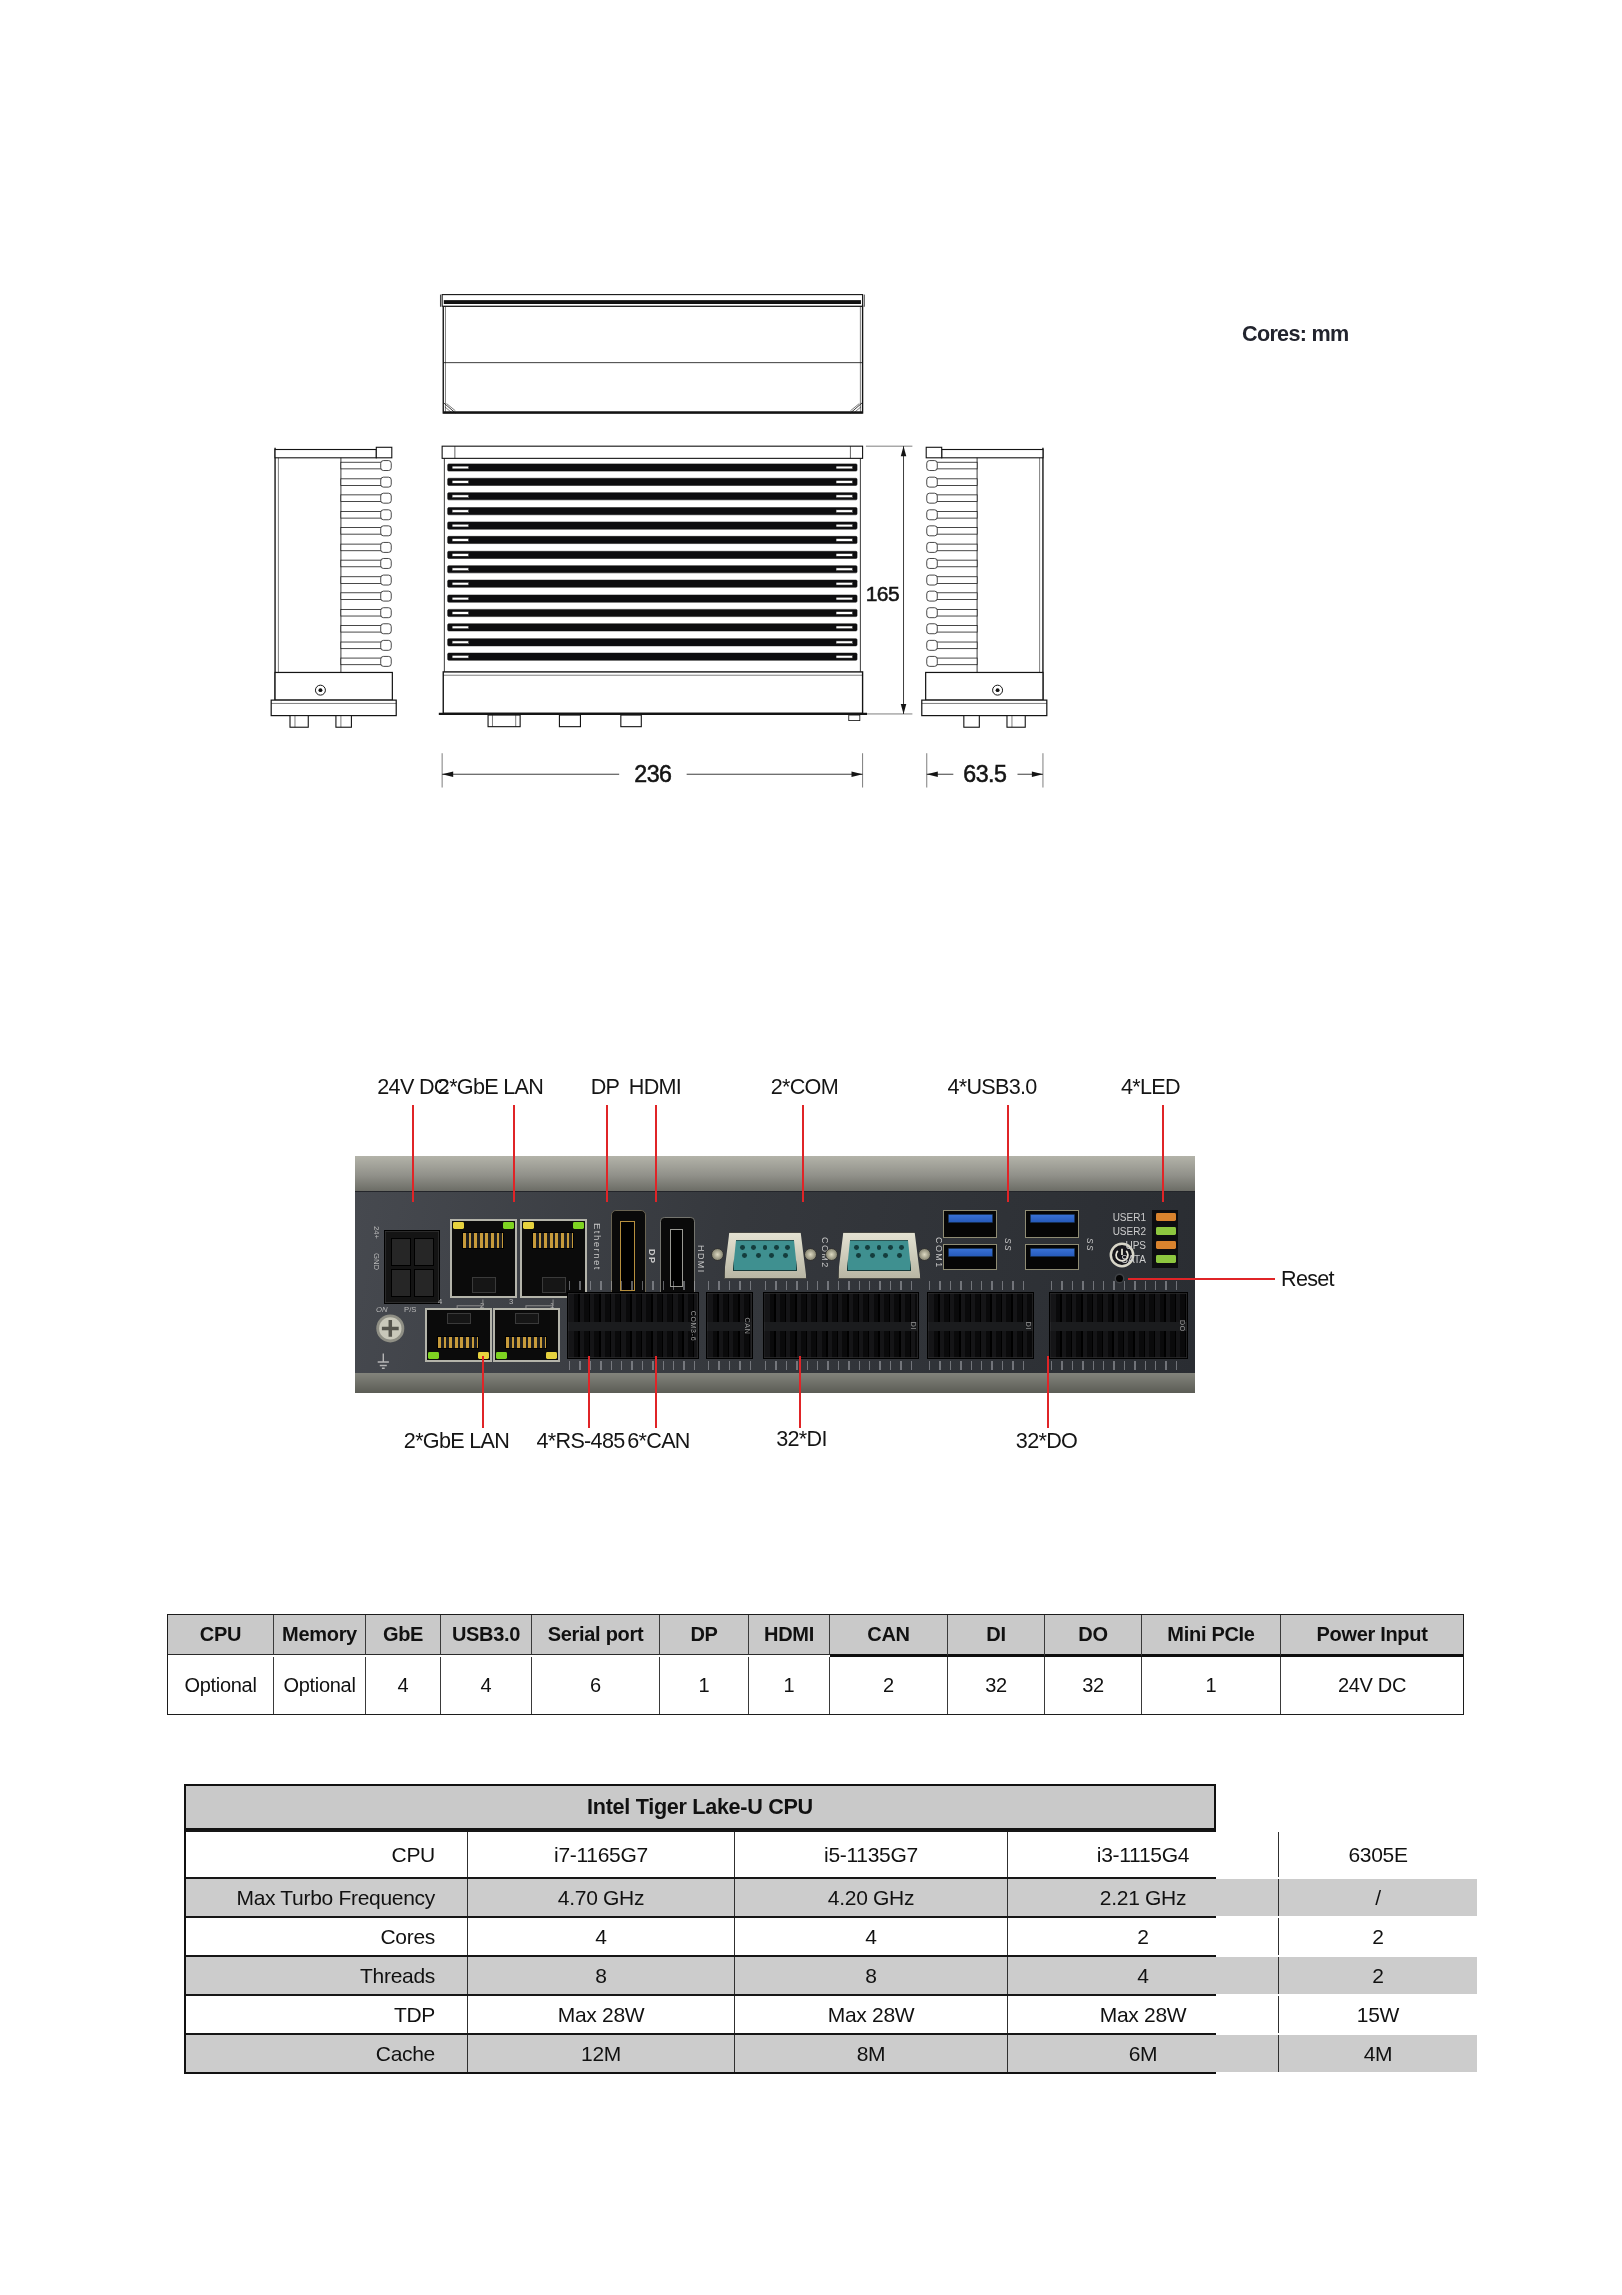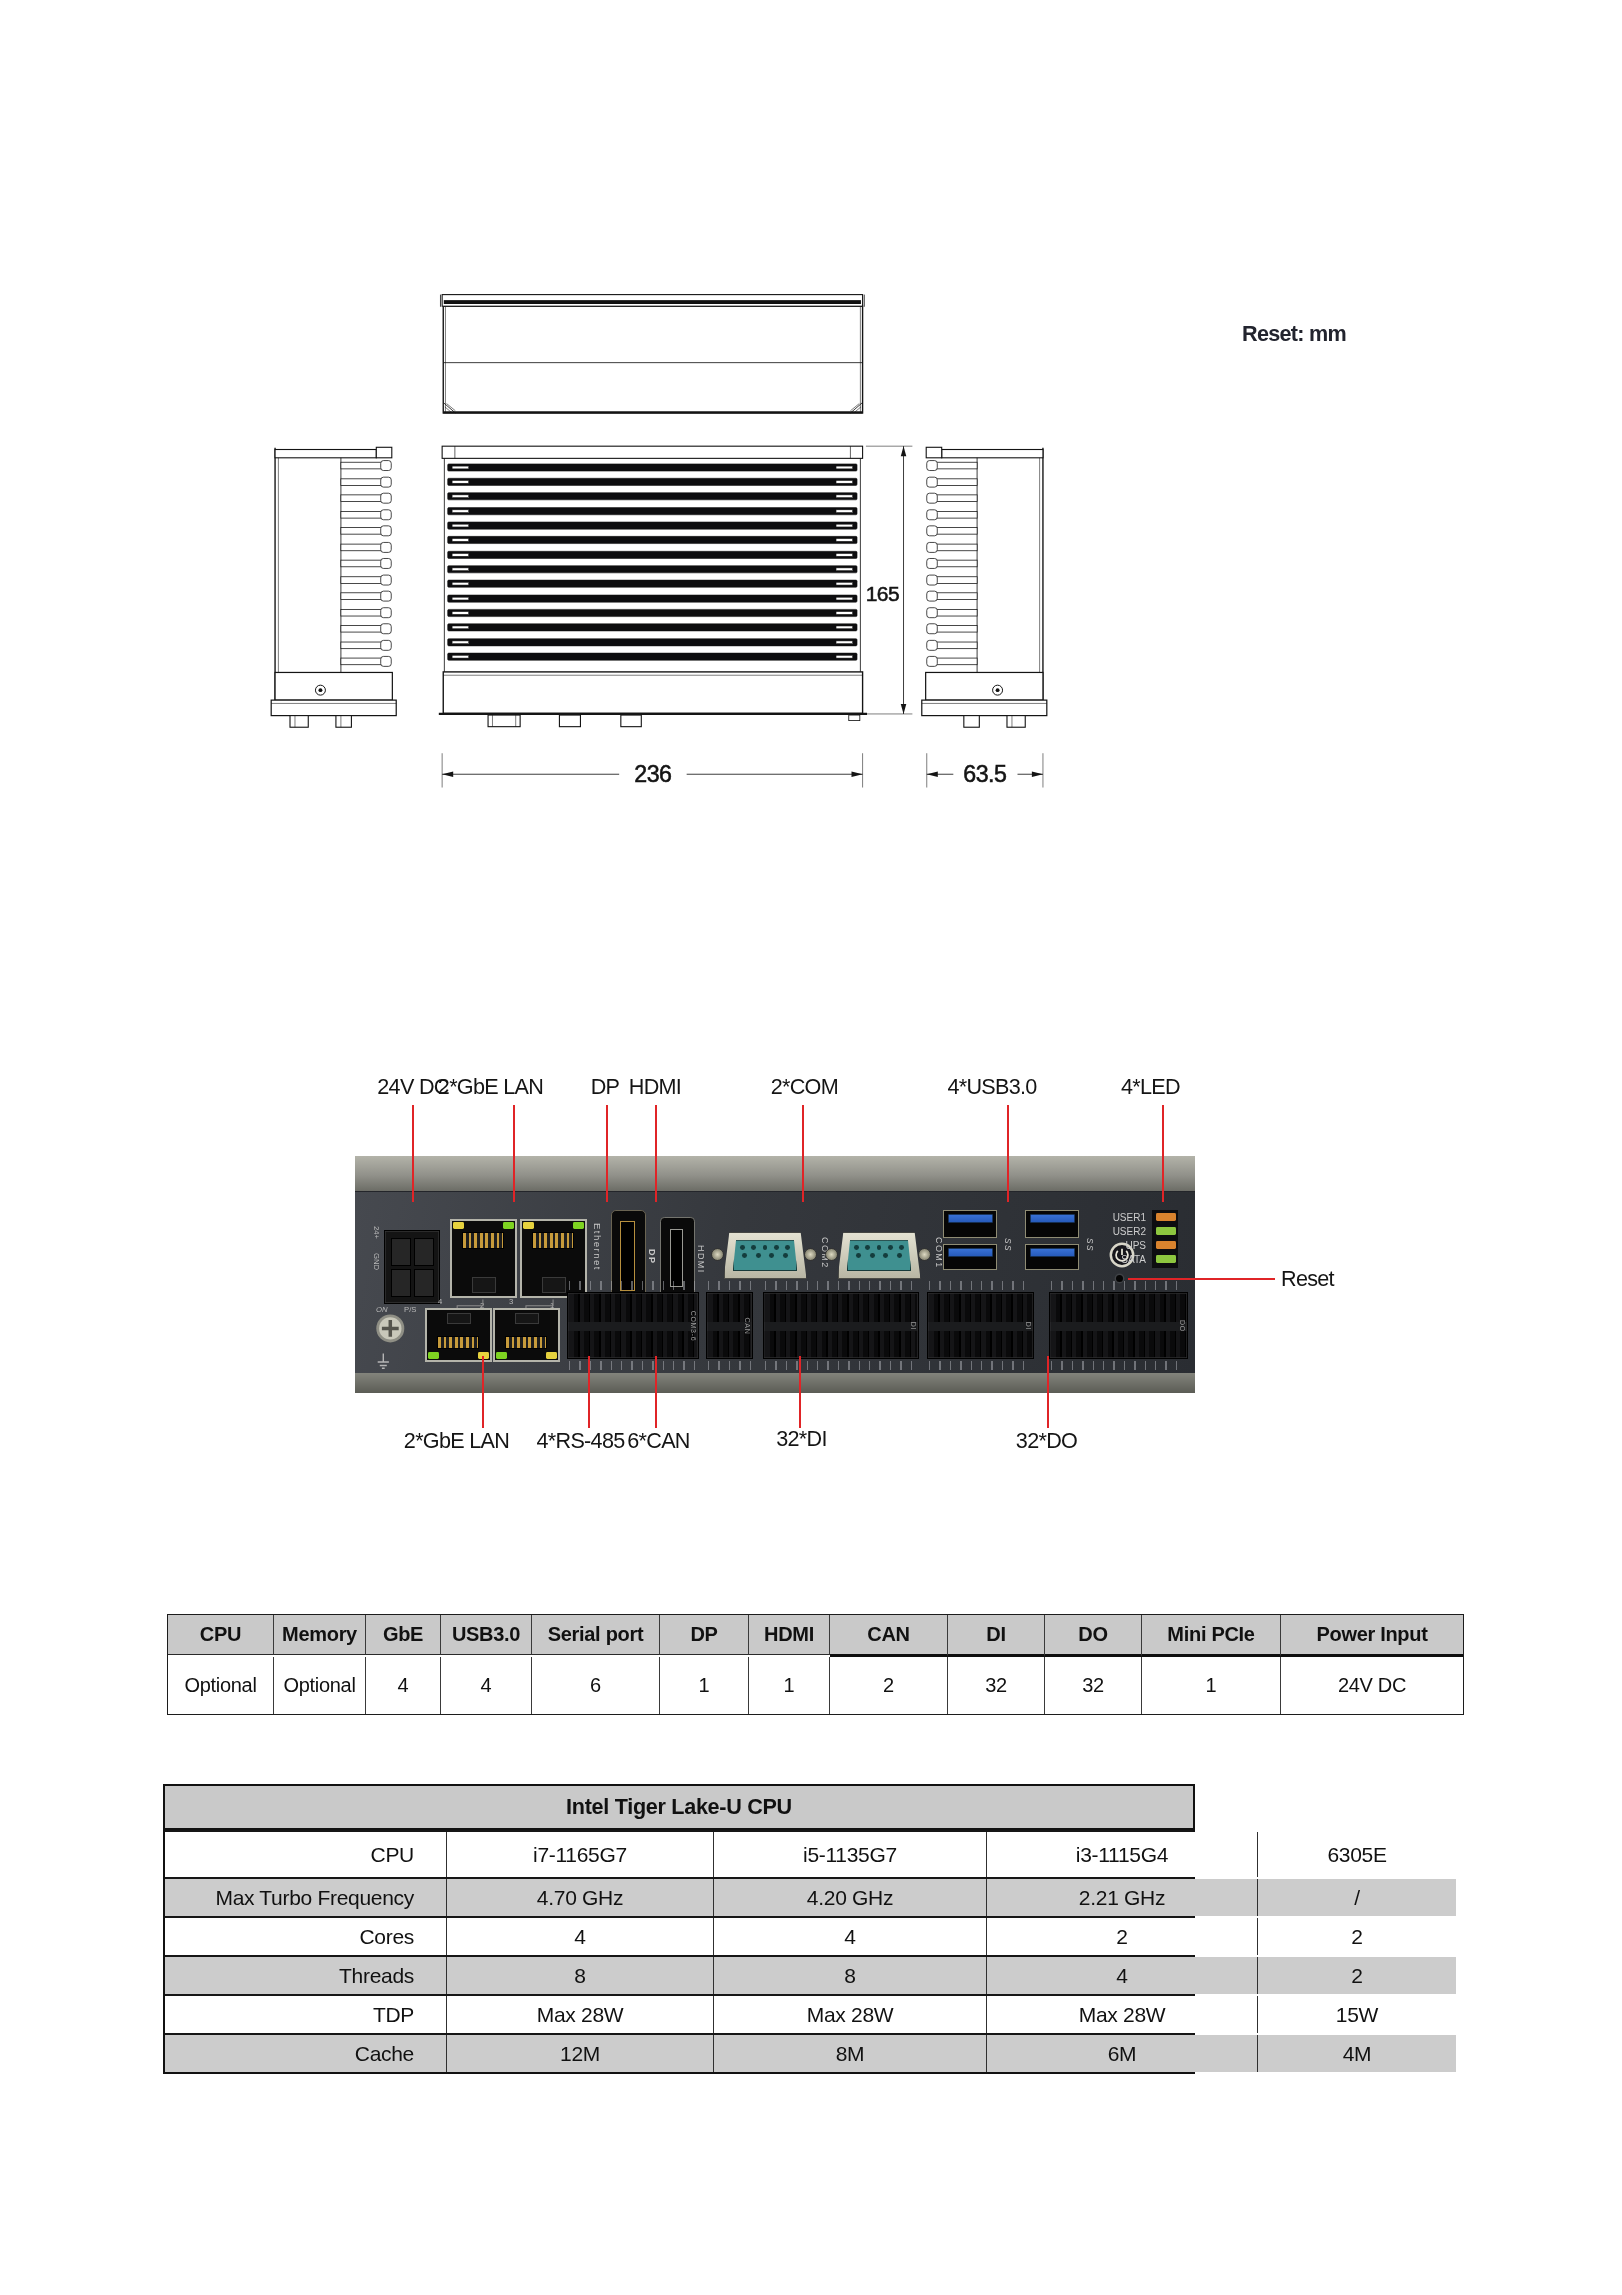--- a/index.html
+++ b/index.html
@@ -56,38 +56,38 @@
 
   
   .t1{position:absolute;left:167px;top:1614px;width:1297px;display:grid;
       grid-template-columns:106px 92px 75px 91px 128px 89px 81px 118px 97px 97px 139px 182px;
       border:1.4px solid #1c1c1c;box-sizing:border-box;font-size:20px;}
   .t1 .h{background:#c9c9c9;font-weight:bold;height:39px;display:flex;align-items:center;justify-content:center;border-right:1.4px solid #3a3a3a;border-bottom:1.4px solid #2a2a2a;letter-spacing:-0.3px;}
   .t1 .h.thick{border-bottom:3.5px solid #0e0e0e;}
   .t1 .v{background:#fff;height:57px;display:flex;align-items:center;justify-content:center;border-right:1.4px solid #3a3a3a;letter-spacing:-0.3px;}
   .t1 .last{border-right:none;}
 
-  .t2{position:absolute;left:163px;top:1784px;width:1032px;border:2.1px solid #111;box-sizing:border-box;font-size:21px;}
+  .t2{position:absolute;left:184px;top:1784px;width:1032px;border:2.1px solid #111;box-sizing:border-box;font-size:21px;}
   .t2 .title{height:42px;background:#c9c9c9;display:flex;align-items:center;justify-content:center;font-weight:bold;font-size:21.6px;border-bottom:2.8px solid #111;letter-spacing:-0.3px;}
   .t2 .row{display:grid;grid-template-columns:282px 267px 273px 271px 198px;border-top:2.1px solid #161616;}
   .t2 .row:first-of-type{border-top:none;}
   .t2 .c{display:flex;align-items:center;justify-content:center;border-right:1.4px solid #303030;letter-spacing:-0.3px;}
   .t2 .c.last{border-right:none;}
   .t2 .lbl{justify-content:flex-end;padding-right:32px;}
   .t2 .w .c{background:#fff;}
   .t2 .g .c{background:#cccccc;text-align:right;}
   .t2 .r-cpu .c{height:45px;}
   .t2 .rr .c{height:37px;}
 </style>
 </head>
 <body>
 
 <div id="page">
 
-  <div class="unit">Reset: mm</div>
+  <div class="unit">Cores: mm</div>
 
   <svg id="drw" width="1029" height="640" viewBox="380 320 1860 920">
     <defs>
       <g id="finbar">
         <rect x="712" y="0" width="740" height="13" rx="2" fill="#0d0d0f"></rect>
         <rect x="720" y="4" width="30" height="5" fill="#fff"></rect>
         <rect x="1414" y="4" width="30" height="5" fill="#fff"></rect>
       </g>
       <g id="finL" stroke="#141414" stroke-width="1.4" fill="#fff">
         <rect x="519" y="0" width="76" height="12"></rect>

